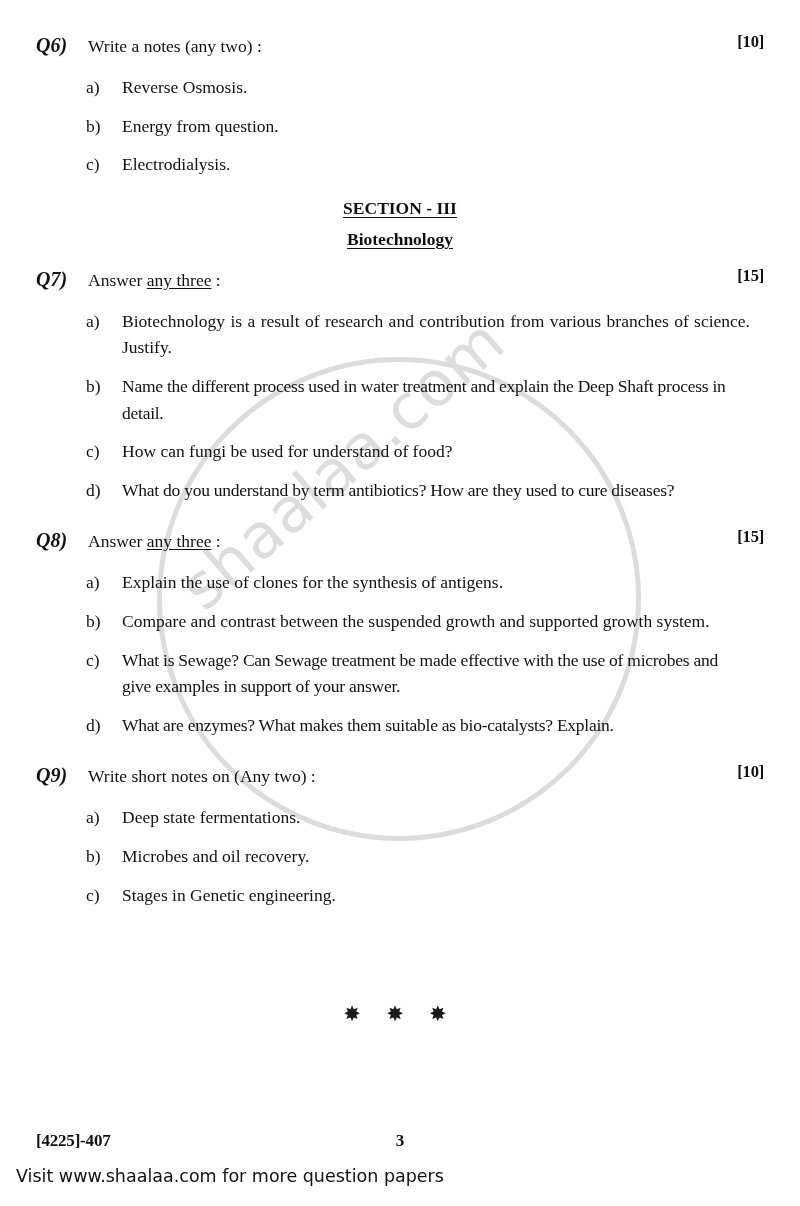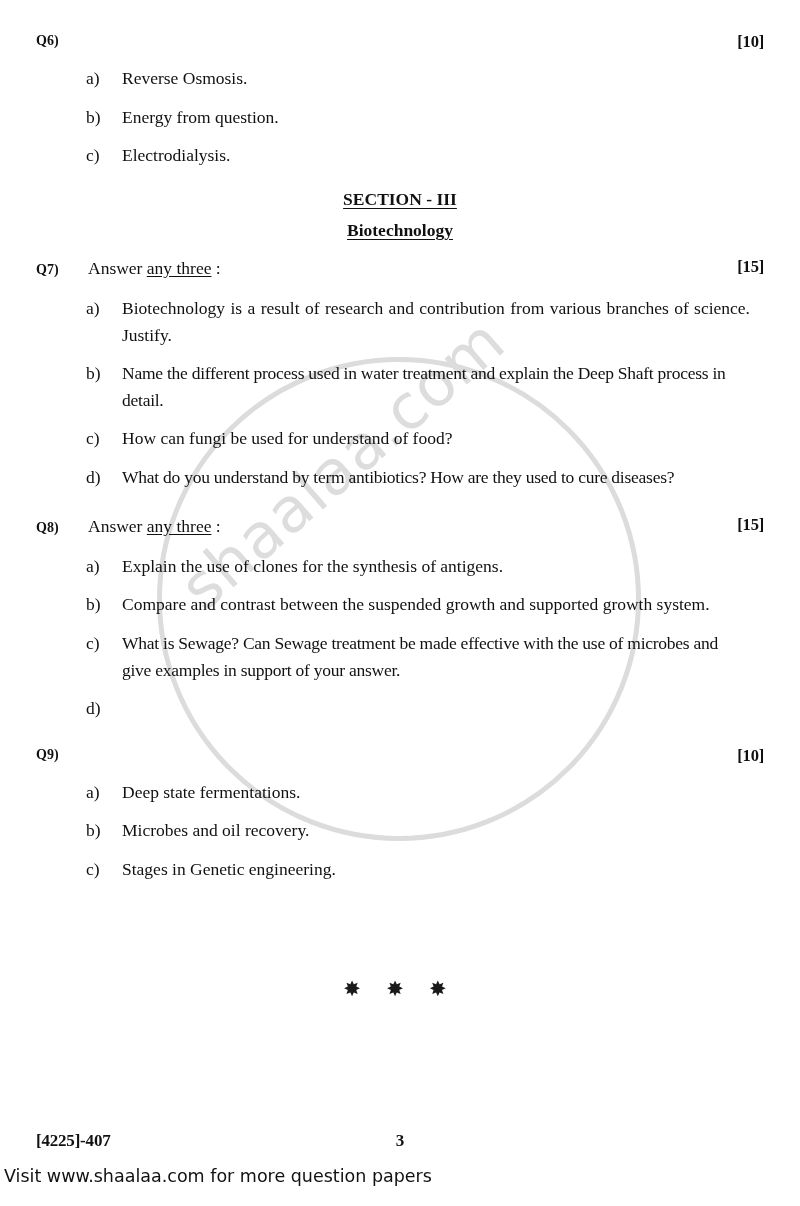--- a/index.html
+++ b/index.html
@@ -66,22 +66,23 @@
 
   .qrow {
     display: flex;
     align-items: baseline;
     padding: 0 50px 0 36px;
     position: relative;
   }
   .qlabel {
     width: 52px;
     flex: 0 0 52px;
-    font-weight: bold;
-    font-size: 14px;
+    font-style: italic;
+    font-weight: bold;
+    font-size: 20px;
     line-height: 1.5;
   }
   .qtext {
     flex: 1 1 auto;
     font-size: 17.5px;
     line-height: 1.5;
     padding-right: 8px;
   }
   .marks {
     position: absolute;
@@ -147,21 +148,21 @@
     position: absolute;
     left: 0;
     top: 1131px;
     width: 800px;
     text-align: center;
     font-weight: bold;
     font-size: 17px;
   }
   #footer-visit {
     position: absolute;
-    left: 4px;
+    left: 16px;
     top: 1166px;
     font-family: "DejaVu Sans", "Liberation Sans", sans-serif;
     font-size: 17.5px;
     color: #111111;
   }
   .gap-10 { height: 10px; }
   .gap-12 { height: 12px; }
   .gap-14 { height: 14px; }
   .gap-16 { height: 16px; }
   .gap-20 { height: 20px; }
@@ -177,20 +178,21 @@
   <div id="watermark-text">shaalaa.com</div>
 </div>
 
 <div id="page">
 
   <div class="top-pad"></div>
 
   <div class="qblock">
     <div class="qrow">
       <div class="qlabel">Q6)</div>
+      <div class="qtext">Write a notes (any two) :</div>
       <div class="marks">[10]</div>
     </div>
     <div class="gap-14"></div>
     <div class="subrow">
       <div class="sublabel">a)</div>
       <div class="subtext">Reverse Osmosis.</div>
     </div>
     <div class="gap-12"></div>
     <div class="subrow">
       <div class="sublabel">b)</div>
@@ -262,28 +264,30 @@
       <div class="subtext justify">Compare and contrast between the suspended growth and supported growth system.</div>
     </div>
     <div class="gap-12"></div>
     <div class="subrow">
       <div class="sublabel">c)</div>
       <div class="subtext squeeze">What is Sewage? Can Sewage treatment be made effective with the use of microbes and give examples in support of your answer.</div>
     </div>
     <div class="gap-12"></div>
     <div class="subrow">
       <div class="sublabel">d)</div>
+      <div class="subtext squeeze">What are enzymes? What makes them suitable as bio-catalysts? Explain.</div>
     </div>
   </div>
 
   <div class="gap-22"></div>
 
   <div class="qblock">
     <div class="qrow">
       <div class="qlabel">Q9)</div>
+      <div class="qtext">Write short notes on (Any two) :</div>
       <div class="marks">[10]</div>
     </div>
     <div class="gap-14"></div>
     <div class="subrow">
       <div class="sublabel">a)</div>
       <div class="subtext">Deep state fermentations.</div>
     </div>
     <div class="gap-12"></div>
     <div class="subrow">
       <div class="sublabel">b)</div>

